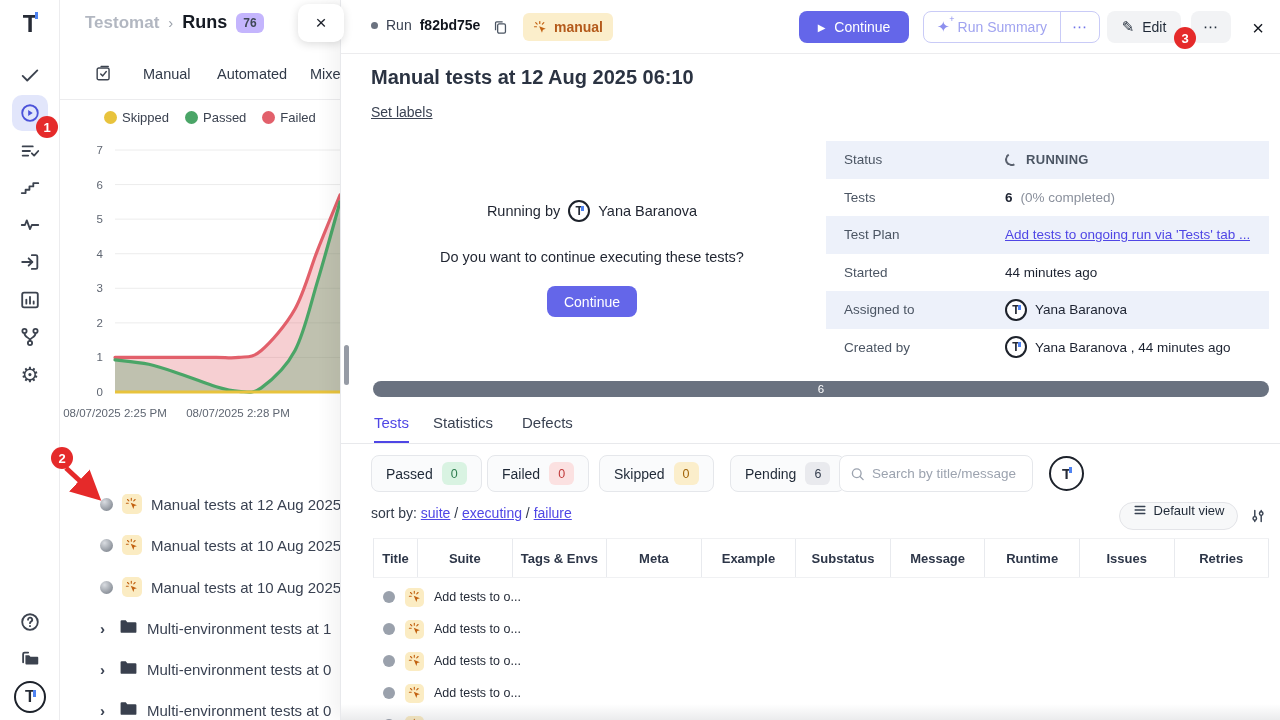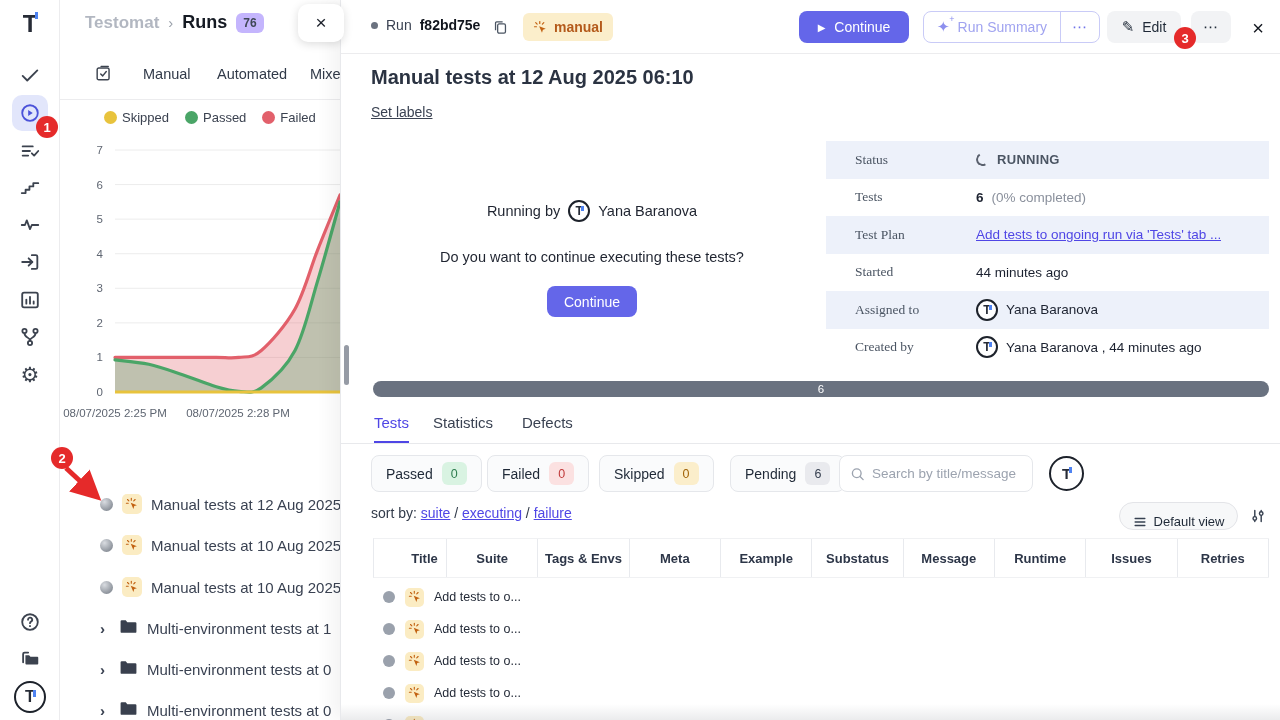--- a/index.html
+++ b/index.html
@@ -93,21 +93,21 @@
 
   .center-block { position:absolute; left:30px; top:200px; width:442px; text-align:center; }
   .running-by { display:flex; align-items:center; justify-content:center; gap:8px; font-size:14.5px; color:#1f2430; }
   .question { margin-top:27px; font-size:14.5px; color:#1f2430; }
   .btn-continue2 { margin:21px auto 0; width:90px; height:31px; background:#6466e9; border-radius:8px; color:#fff;
                    font-size:14px; display:flex; align-items:center; justify-content:center; }
 
   .info { position:absolute; left:485px; top:141px; width:443px; }
   .info-row { display:flex; height:37.5px; align-items:center; font-size:13.5px; }
   .info-row.shaded { background:#edf1fa; }
-  .info-label { width:150px; padding-left:29px; color:#4b5563;font-family:Liberation Serif, serif; }
+  .info-label { width:179px; padding-left:18px; color:#4b5563; }
   .info-value { display:flex; align-items:center; gap:8px; color:#1c2230; }
   .info-extra { color:#8a909c; }
   .info-link { color:#4f46e5; text-decoration:underline; white-space:nowrap; overflow:hidden; max-width:280px; }
   .spin { width:13px; height:13px; border-radius:50%; border:2px solid transparent;
           border-left:2px solid #5a616e; border-bottom:2px solid #5a616e; transform:rotate(15deg); }
   .status-txt { font-weight:700; color:#4b5563; letter-spacing:0.3px; font-size:13px; }
   .mini-avatar { width:22px; height:22px; font-size:12px; }
 
   .progress { position:absolute; left:32px; top:381px; width:896px; height:16px; background:#6a7280; border-radius:9px;
               display:flex; align-items:center; justify-content:center; color:#fff; font-size:11.5px; }
@@ -127,28 +127,28 @@
   .search-box { position:absolute; left:498px; top:455px; width:194px; height:37px; border:1px solid #e5e7eb;
                 border-radius:8px; background:#fff; display:flex; align-items:center; gap:7px; padding:0 10px; }
   .search-box input { border:0; outline:0; width:150px; font-size:13.5px; font-family:"Liberation Sans",sans-serif;
                       color:#1f2430; background:transparent; }
   .search-box input::placeholder { color:#9ca3af; }
   .filter-avatar { position:absolute; left:708px; top:456px; width:35px; height:35px; font-size:16px; }
 
   .sort-row { position:absolute; left:30px; top:505px; font-size:14px; color:#313a49; }
   .sort-link { color:#4f46e5; text-decoration:underline; }
   .btn-defview { position:absolute; left:778px; top:502px; width:119px; height:28px; border:1px solid #e3e4e8;
-                 background:#f7f8f9; border-radius:14px; display:flex; align-items:flex-end; justify-content:center;
+                 background:#f7f8f9; border-radius:14px; display:flex; align-items:flex-start; justify-content:center;
                  gap:7px; font-size:13px; color:#1f2937; }
   .btn-defview svg, .sliders-btn svg { stroke:#374151; fill:none; stroke-width:1.8; stroke-linecap:round; }
   .sliders-btn { position:absolute; left:906px; top:505px; width:22px; height:22px; display:flex;
                  align-items:center; justify-content:center; }
 
   .thead { position:absolute; left:32px; top:538px; width:896px; height:40px; display:flex;
-           border-top:1px solid #f0f1f3; border-bottom:1px solid #f0f1f3; border-left:1px solid #e8eaee;padding-left:29px; }
+           border-top:1px solid #f0f1f3; border-bottom:1px solid #f0f1f3; border-left:1px solid #e8eaee; }
   .th { border-right:1px solid #e8eaee; display:flex; align-items:center; justify-content:center;
         font-size:13px; font-weight:700; color:#2d3648; }
   .th:first-child { width:44px; flex:0 0 auto; }
   .th + .th { flex:1; }
   .trow { position:absolute; left:32px; height:32px; display:flex; align-items:center; gap:10px;
           font-size:12.5px; color:#242b38; }
   .trow .status-dot { width:12px; height:12px; margin-left:10px; background:#9aa1ac; }
   .trow .manual-chip { width:19px; height:19px; }
   .fade { position:absolute; left:0; bottom:0; width:100%; height:16px;
           background:linear-gradient(rgba(110,115,125,0), rgba(110,115,125,0.14)); }

